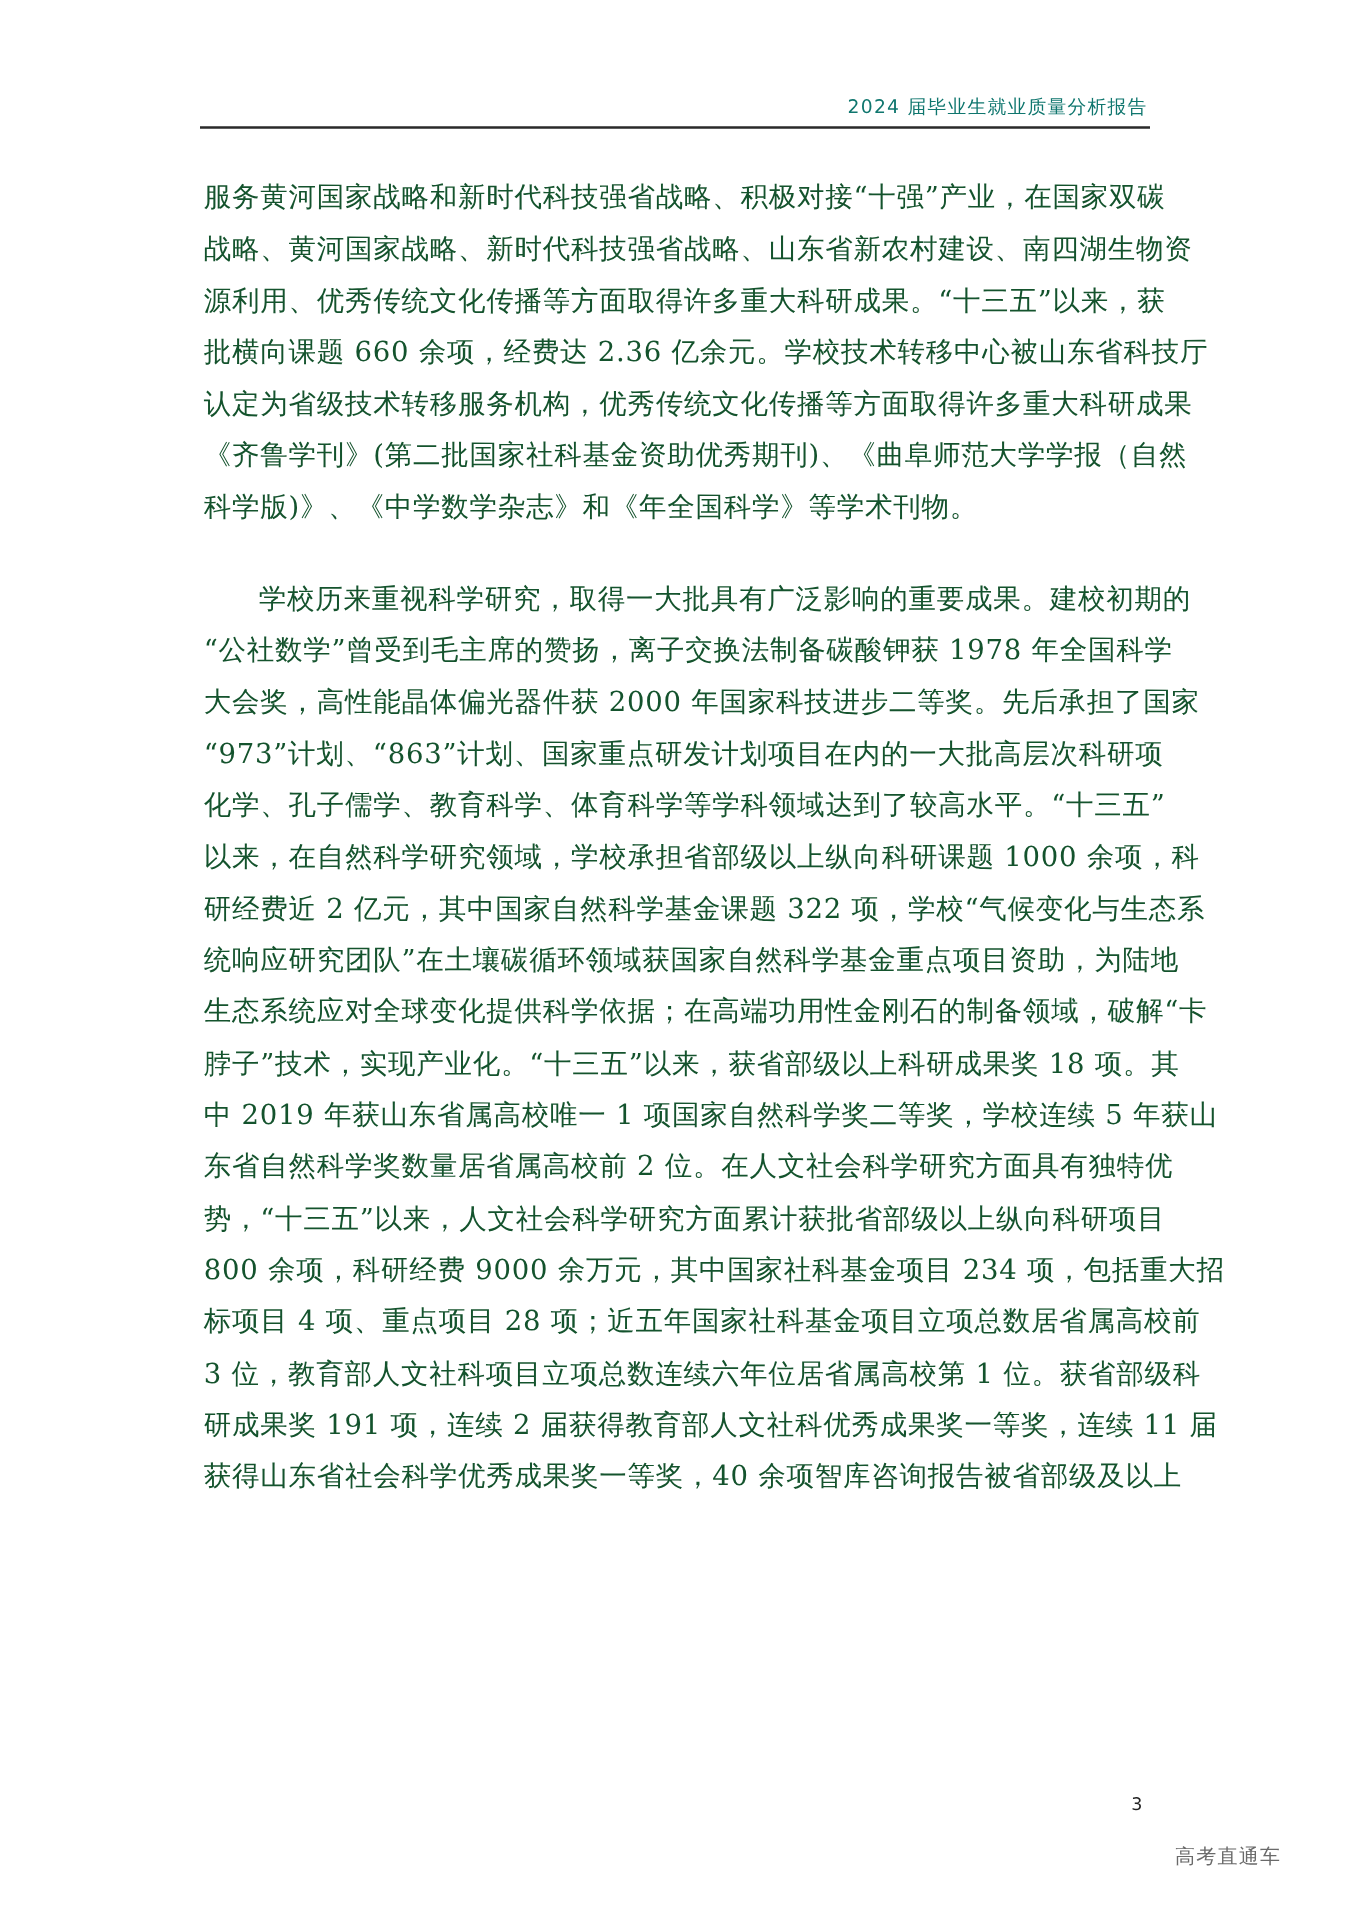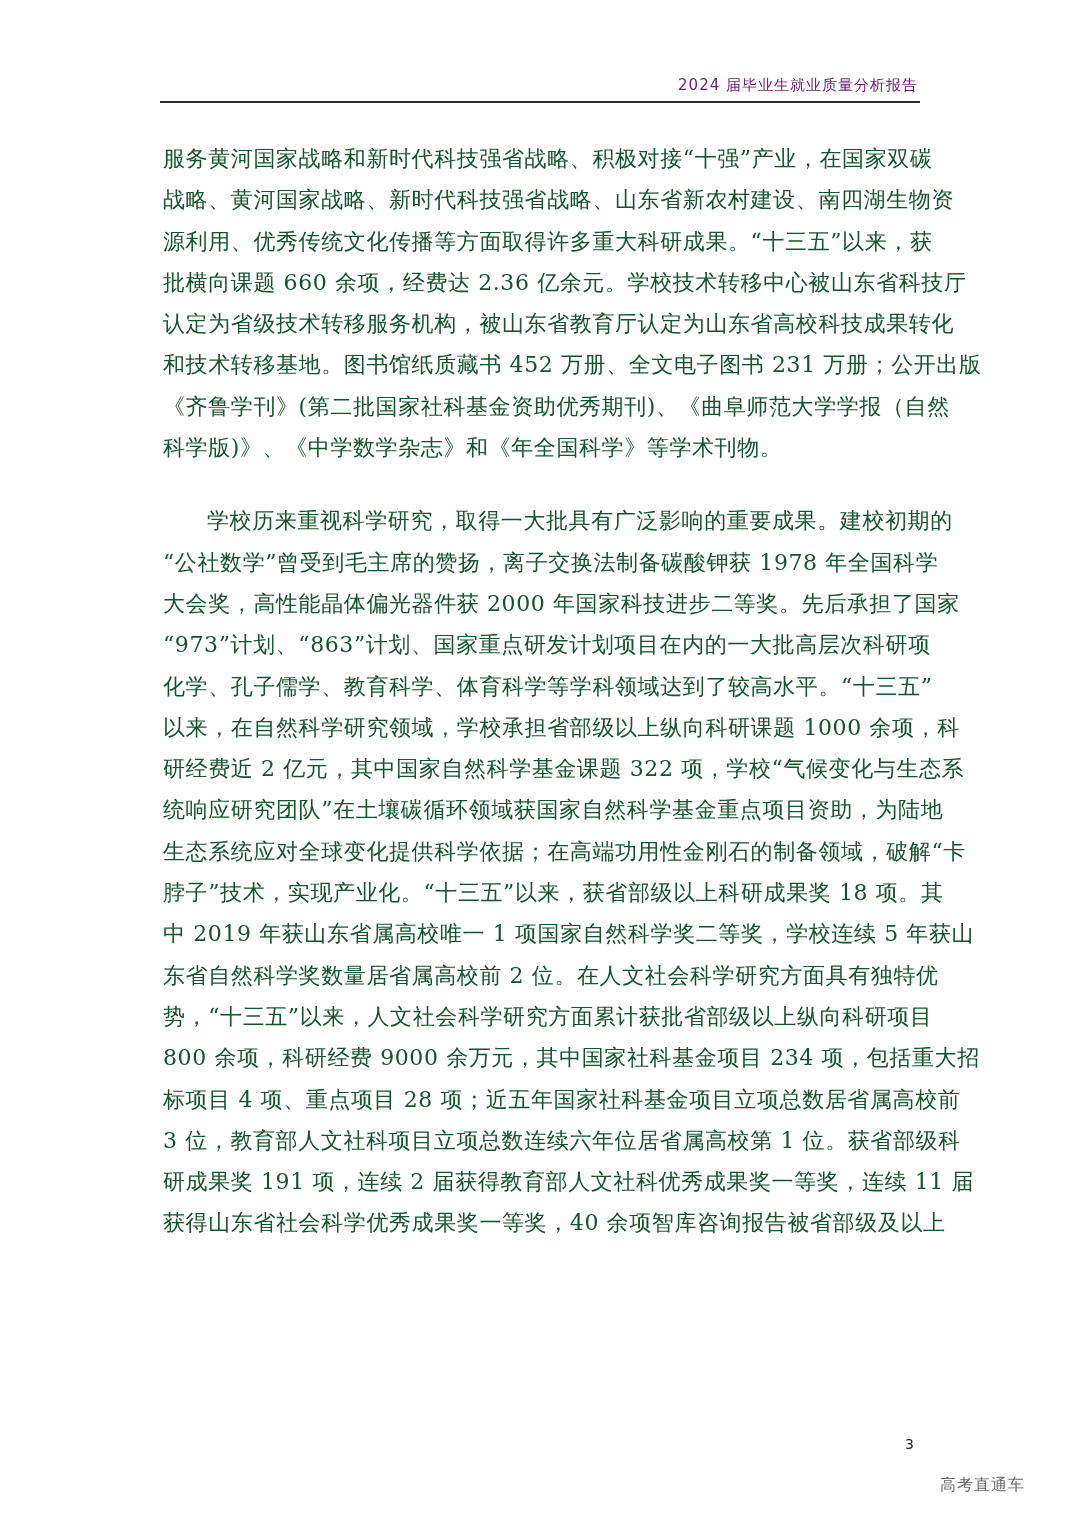--- a/index.html
+++ b/index.html
@@ -23,21 +23,21 @@
       height: 27px;
       border-bottom: 2.5px solid #2a2a2a;
     }
     .header-title {
       position: absolute;
       right: 2px;
       top: 2px;
       font-family: "DejaVu Sans", "Liberation Sans", sans-serif;
       font-size: 15px;
       letter-spacing: 1px;
-      color: #701a75;
+      color: #0f766e;
     }
     .body-text {
       position: absolute;
       left: 163px;
       top: 138px;
       width: 760px;
     }
     .line {
       height: 41.3px;
       line-height: 41.3px;
@@ -80,22 +80,21 @@
   <span class="header-title">2024 届毕业生就业质量分析报告</span>
 </div>
 
 <div class="body-text">
 
   <div>
     <div class="line">服务黄河国家战略和新时代科技强省战略、积极对接“十强”产业，在国家双碳</div>
     <div class="line">战略、黄河国家战略、新时代科技强省战略、山东省新农村建设、南四湖生物资</div>
     <div class="line">源利用、优秀传统文化传播等方面取得许多重大科研成果。“十三五”以来，获</div>
     <div class="line">批横向课题 660 余项，经费达 2.36 亿余元。学校技术转移中心被山东省科技厅</div>
-    <div class="line">认定为省级技术转移服务机构，被山东省教育厅认定为山东省高校科技成果转化</div>
-    <div class="line">和技术转移基地。图书馆纸质藏书 452 万册、全文电子图书 231 万册；公开出版</div>
+    <div class="line">认定为省级技术转移服务机构，优秀传统文化传播等方面取得许多重大科研成果</div>
     <div class="line">《齐鲁学刊》(第二批国家社科基金资助优秀期刊)、《曲阜师范大学学报（自然</div>
     <div class="line last">科学版)》、《中学数学杂志》和《年全国科学》等学术刊物。</div>
   </div>
 
   <div>
     <div class="line indent">学校历来重视科学研究，取得一大批具有广泛影响的重要成果。建校初期的</div>
     <div class="line">“公社数学”曾受到毛主席的赞扬，离子交换法制备碳酸钾获 1978 年全国科学</div>
     <div class="line">大会奖，高性能晶体偏光器件获 2000 年国家科技进步二等奖。先后承担了国家</div>
     <div class="line">“973”计划、“863”计划、国家重点研发计划项目在内的一大批高层次科研项</div>
     <div class="line">化学、孔子儒学、教育科学、体育科学等学科领域达到了较高水平。“十三五”</div>

